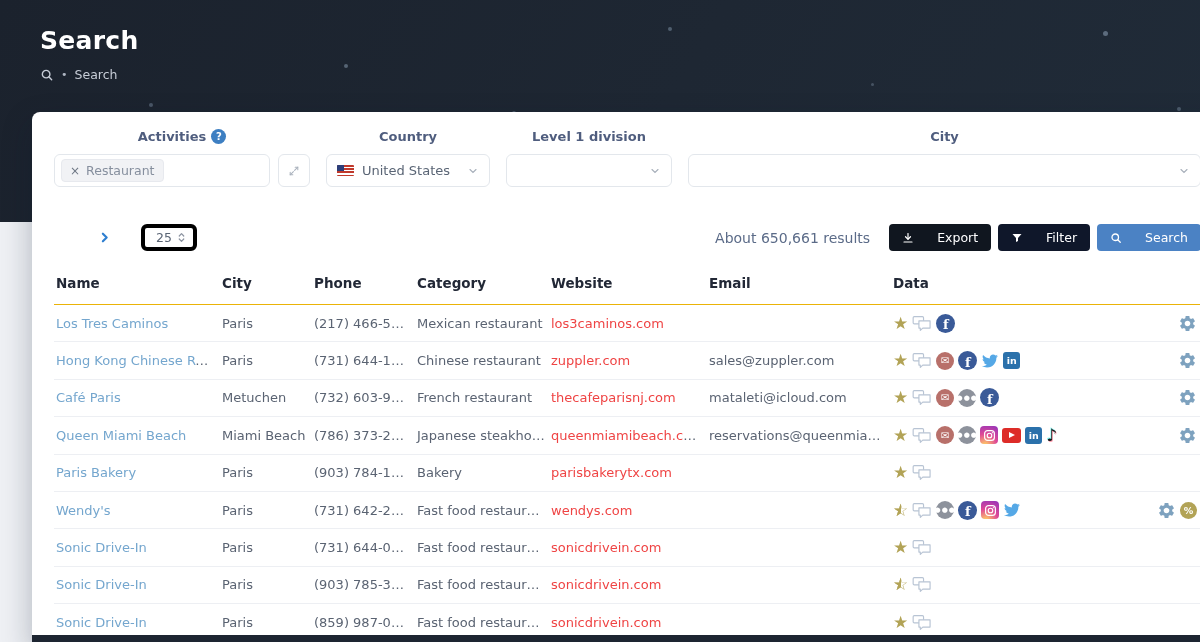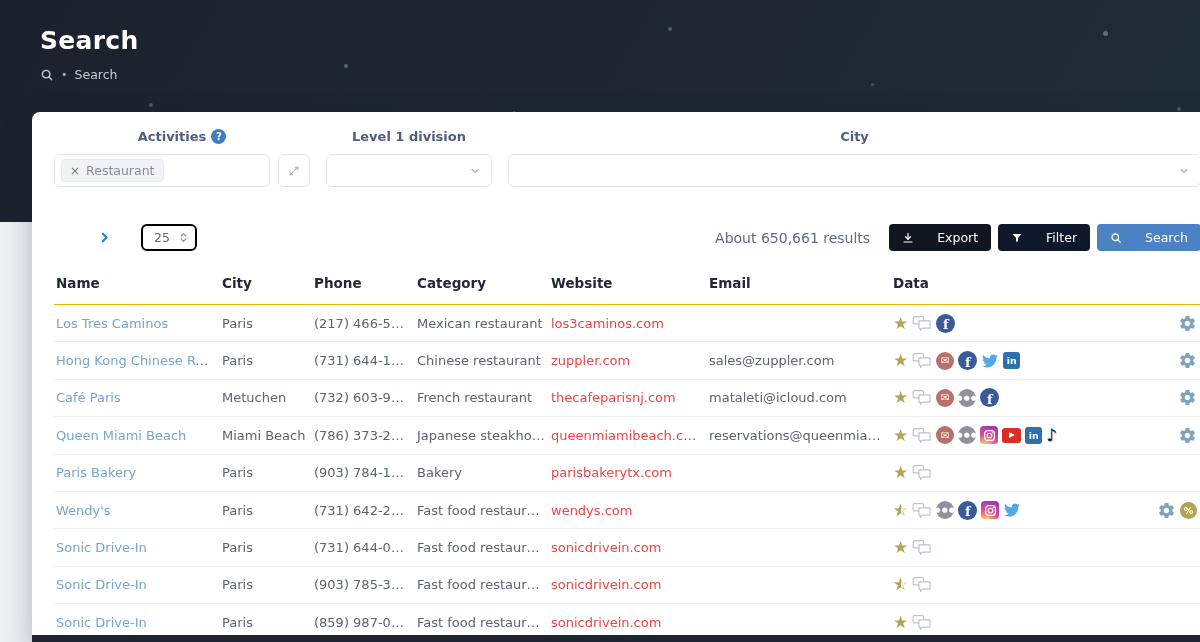--- a/index.html
+++ b/index.html
@@ -45,21 +45,21 @@
   .sel-l1 { width:166px; } .sel-l2 { width:165px; }
   .sel-city { flex:1; }
   .sel-left { display:flex; align-items:center; gap:8px; }
   .usflag { position:relative; width:17px; height:11px; display:inline-block; overflow:hidden; border-radius:1px;
             background:repeating-linear-gradient(180deg,#c0392b 0 1.6px,#fff 1.6px 3.2px); }
   .usflag::before { content:""; position:absolute; left:0; top:0; width:7px; height:6px; background:#2c3e79; }
 
   
   .toolbar { display:flex; align-items:center; padding:0 22px; margin-top:37px; }
   .collapse-chevron { margin-left:44px; display:flex; cursor:pointer; }
-  .pagesize { margin-left:30px; width:56px; height:27px; border:2px solid #000000; border-radius:6px;
+  .pagesize { margin-left:30px; width:56px; height:27px; border:4px solid #000000; border-radius:6px;
               display:flex; align-items:center; justify-content:space-between; padding:0 7px 0 11px;
               font-size:12.5px; color:#5a6575; cursor:pointer; }
   .toolbar .grow { flex:1; }
   .results { color:#5b6b88; font-size:14px; margin-right:12px; }
   .btn { height:27px; border:none; border-radius:4px; color:#fff; font-size:12.5px; font-family:inherit;
          display:inline-flex; align-items:center; gap:23px; padding:0 13px; cursor:pointer; margin-left:7px; }
   .btn svg { display:block; }
   .btn-export { background:#10161f; }
   .btn-filter { background:#0f172a; }
   .btn-search { background:#4b82c4; }
@@ -152,20 +152,34 @@
           <svg width="14" height="14" viewBox="0 0 24 24" fill="none" stroke="#aab2bd" stroke-width="1.8" stroke-linecap="round">
             <path d="M14 5.5h4.5V10"></path>
               <path d="M18.5 5.5L13 11"></path>
               <path d="M10 18.5H5.5V14"></path>
               <path d="M5.5 18.5L11 13"></path>
           </svg>
         </div>
       </div>
     </div>
 
+    <div class="fgroup">
+      <div class="flabel">
+          <span>Country</span>
+        </div>
+      <div class="field select sel-country">
+        <span class="sel-left">
+          <span class="usflag"></span>
+          <span>United States</span>
+        </span>
+        <svg width="12" height="12" viewBox="0 0 24 24" fill="none" stroke="#a7afba" stroke-width="2.2" stroke-linecap="round">
+            <path d="M6 9l6 6 6-6"></path>
+          </svg>
+      </div>
+    </div>
 
     <div class="fgroup">
       <div class="flabel">
           <span>Level 1 division</span>
         </div>
       <div class="field select sel-l1">
         <span></span>
         <svg width="12" height="12" viewBox="0 0 24 24" fill="none" stroke="#a7afba" stroke-width="2.2" stroke-linecap="round">
             <path d="M6 9l6 6 6-6"></path>
           </svg>

